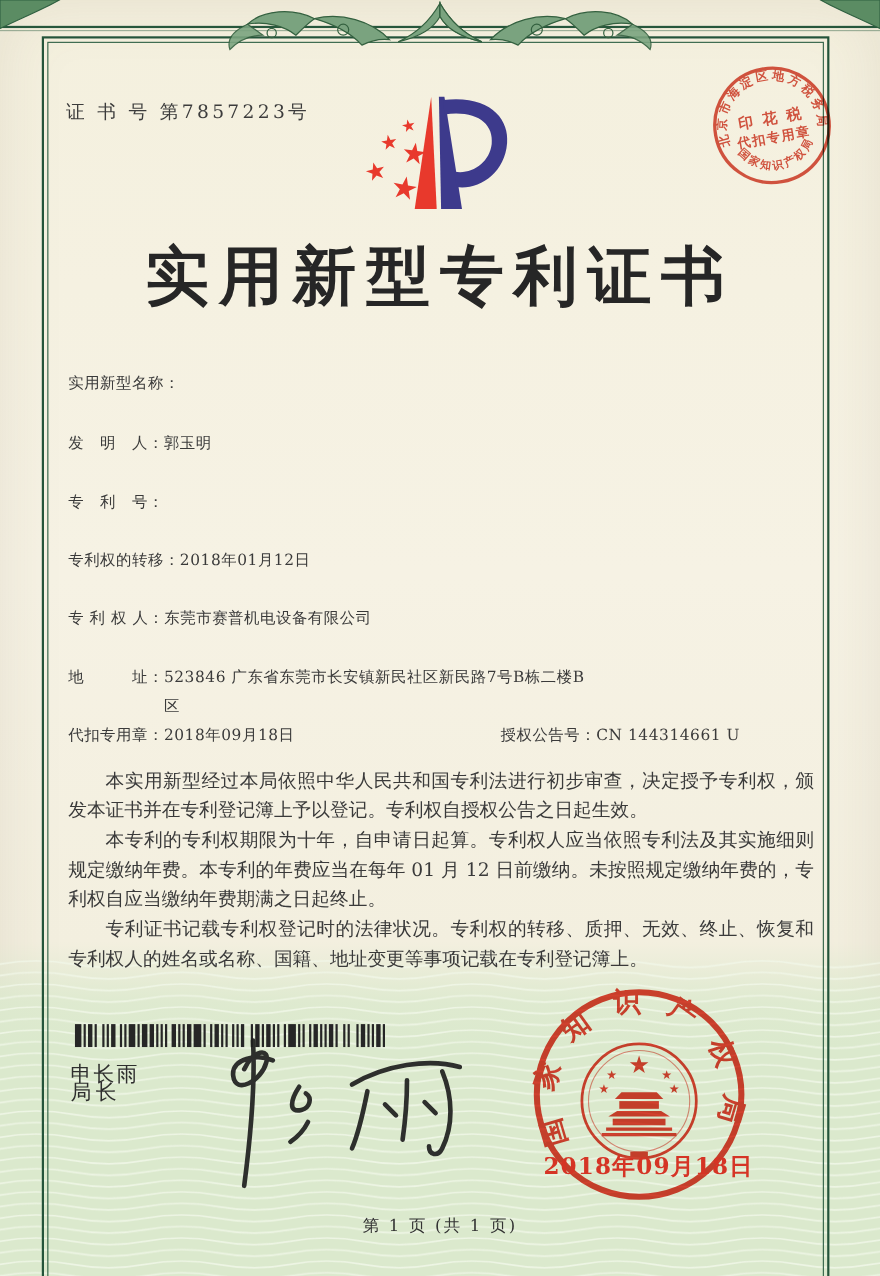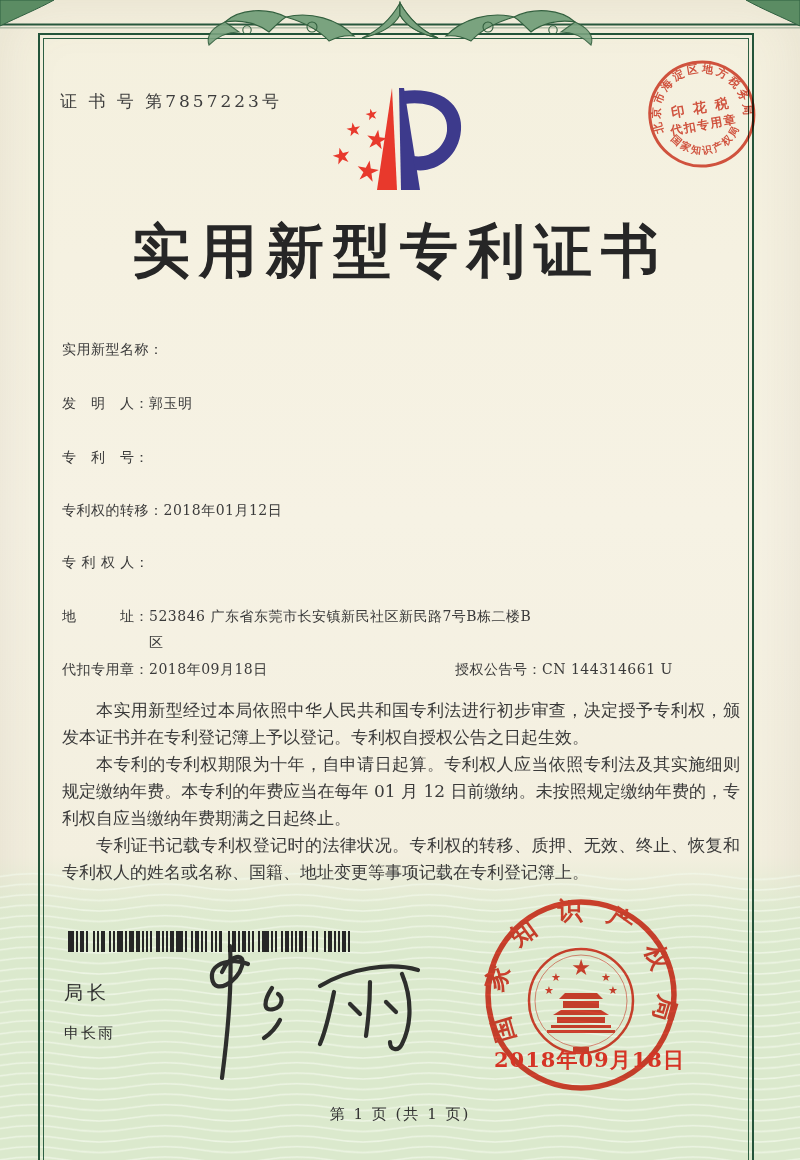--- a/index.html
+++ b/index.html
@@ -29,21 +29,21 @@
   .field-row { position:absolute; left:62px; display:flex; align-items:flex-start;
     font-size:14px; color:#3a3a3a; letter-spacing:.5px; line-height:26px; z-index:4; }
   .f-label { white-space:pre; flex:none; }
   .grant-right { position:absolute; left:393px; top:0; display:flex; white-space:pre; }
   .paragraphs { position:absolute; left:62px; top:697px; width:678px; font-size:17px;
     line-height:27px; text-align:justify; color:#3a3a3a; z-index:4; }
   .paragraphs p { text-indent:2em; margin:0; }
   .barcode { position:absolute; left:68px; top:931px; width:406px; height:21px;
     overflow:hidden; font-size:0; white-space:nowrap; z-index:4; }
   .signer-title { position:absolute; left:64px; top:980px; font-size:19px; letter-spacing:4px; color:#2e2e2e; z-index:4; }
-  .signer-name  { position:absolute; left:64px; top:1024px; font-size:15px; letter-spacing:2px; color:#2e2e2e; z-index:4; }
+  .signer-name  { position:absolute; left:64px; top:964px; font-size:19px; letter-spacing:2px; color:#2e2e2e; z-index:4; }
   .signature { position:absolute; left:150px; top:912px; z-index:5; }
   .seal { position:absolute; left:477px; top:889px; z-index:4; opacity:.93; mix-blend-mode:multiply; }
   .seal-date { position:absolute; left:494px; top:1046px; font-size:21px; font-weight:bold;
     color:#d53425; letter-spacing:1px; z-index:6; }
   .page-footer { position:absolute; left:0; right:0; top:1105px; text-align:center;
     font-size:15px; letter-spacing:2px; color:#333; z-index:4; }
   .red { fill:#d64836; }
 </style>
 </head>
 <body>
@@ -124,20 +124,21 @@
   </div>
   <div class="field-row" style="top:444px">
     <span class="f-label">专　利　号：</span>
   </div>
   <div class="field-row" style="top:497px">
     <span class="f-label">专利权的转移：</span>
       <span class="f-value">2018年01月12日</span>
   </div>
   <div class="field-row" style="top:549px">
     <span class="f-label">专 利 权 人：</span>
+      <span class="f-value">东莞市赛普机电设备有限公司</span>
   </div>
   <div class="field-row" style="top:603px">
     <span class="f-label">地　　　址：</span>
     <span class="f-value">
       <span>523846 广东省东莞市长安镇新民社区新民路7号B栋二楼B</span><br>
       <span>区</span>
     </span>
   </div>
   <div class="field-row" style="top:656px; right:62px">
     <span class="f-label">代扣专用章：</span>

